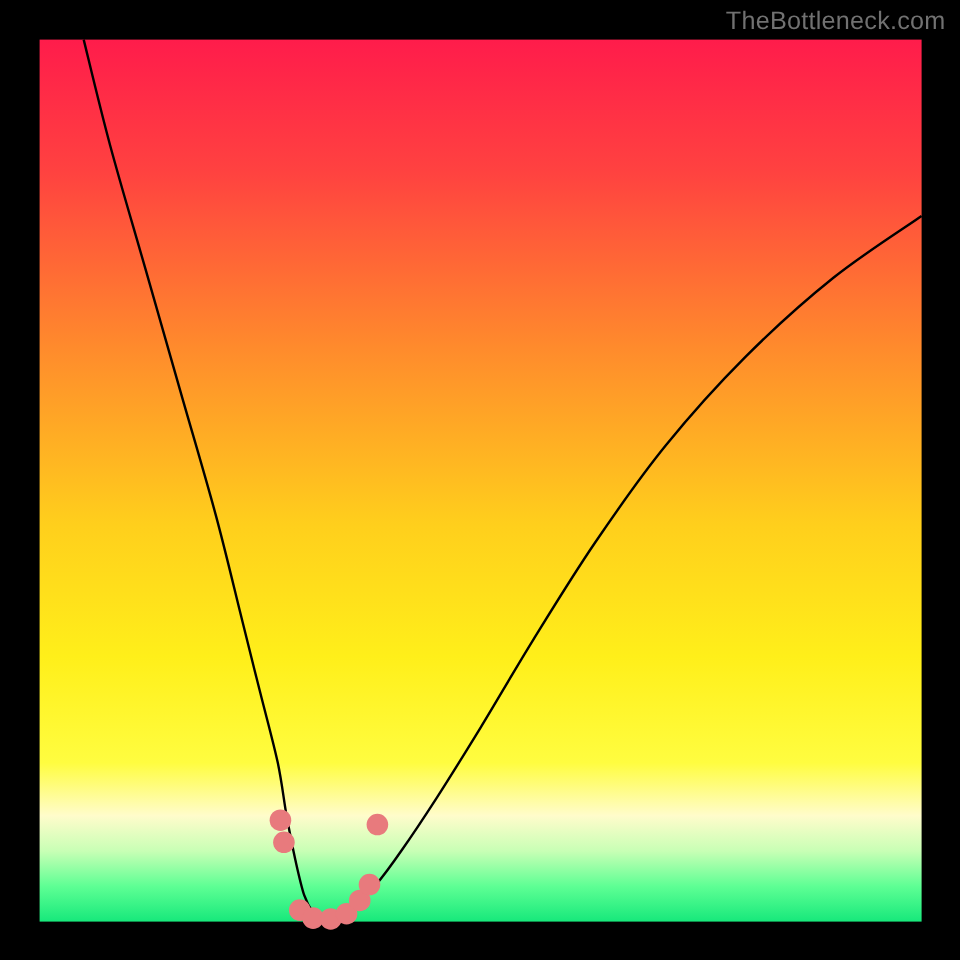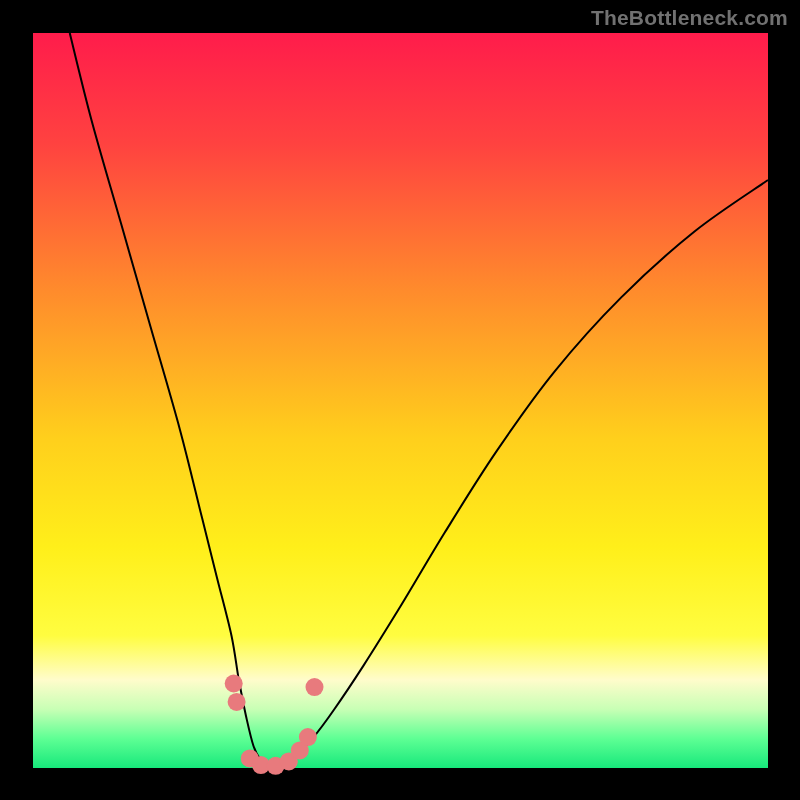--- a/index.html
+++ b/index.html
@@ -17,21 +17,21 @@
     left: 0;
     width: 800px;
     height: 800px;
   }
   .watermark {
     position: absolute;
     top: 6px;
     right: 12px;
     color: #717171;
     font-size: 21px;
-    font-weight: 700;
+    font-weight: 400;
     z-index: 10;
     letter-spacing: 0.2px;
   }
   svg {
     display: block;
   }
 </style>
 </head>
 <body>
 

